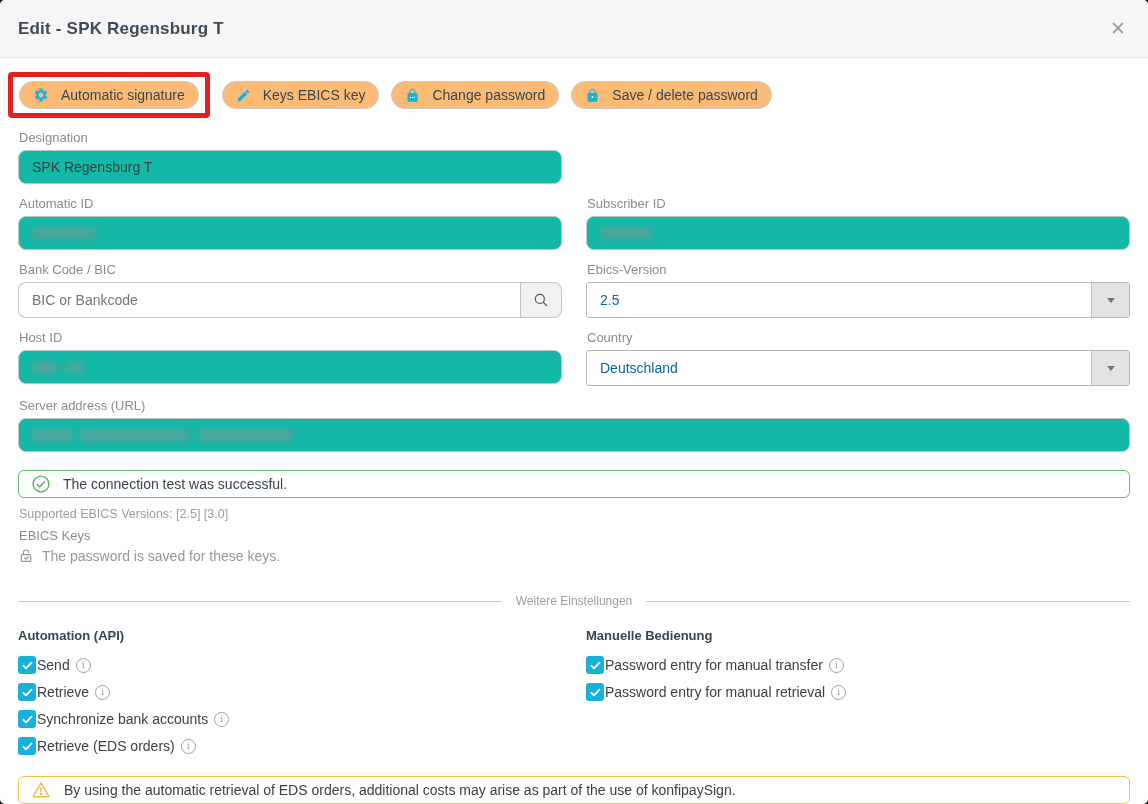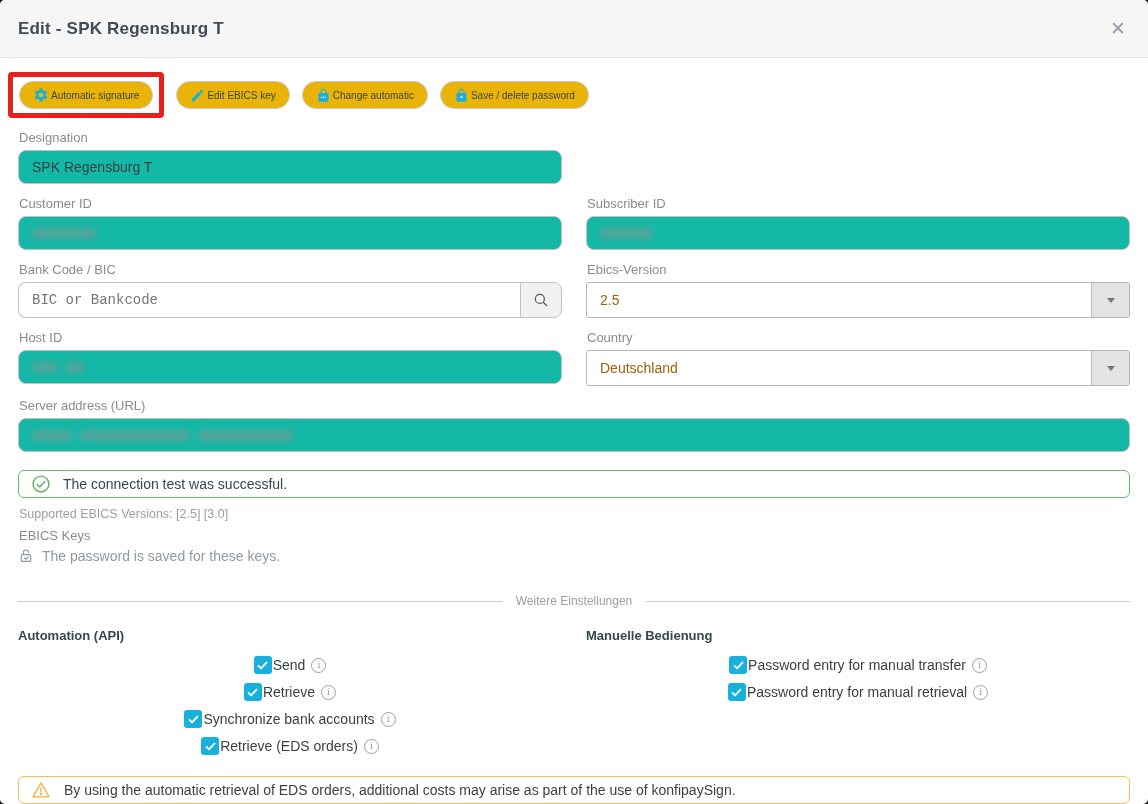--- a/index.html
+++ b/index.html
@@ -3,44 +3,44 @@
 <meta charset="utf-8">
 <style>
   html,body{margin:0;padding:0;background:#141414;font-family:"Liberation Sans",sans-serif;}
   .dialog{width:1148px;height:804px;background:#fff;border-radius:5px;overflow:hidden;display:flex;flex-direction:column;position:relative;box-sizing:border-box;}
   .header{height:57px;flex:none;background:#f6f6f6;border-bottom:1px solid #e6e6e6;display:flex;align-items:center;justify-content:space-between;padding:0 22px 0 18px;}
   .title{font-size:17px;font-weight:700;color:#3e4b55;letter-spacing:.2px;}
   .close{font-size:19px;color:#9aa0a6;cursor:pointer;line-height:1;}
   .content{flex:1;padding:0 18px;display:flex;flex-direction:column;overflow:hidden;}
   .toolbar{display:flex;align-items:center;gap:12px;margin-top:14px;height:46px;flex:none;}
   .hl{border:5px solid #e4211e;border-radius:4px;padding:4px 6px;margin-left:-10px;display:inline-flex;}
-  .pill{display:inline-flex;align-items:center;gap:2px;height:28px;padding:0 13px;border:1px solid #c9c9c9;border-radius:15px;background:#eab308;font-size:10px;color:#37474f;cursor:pointer;font-family:inherit;white-space:nowrap;}
+  .pill{display:inline-flex;align-items:center;gap:12px;height:28px;padding:0 13px;border:1px solid #c9c9c9;border-radius:15px;background:#fdba74;font-size:14px;color:#37474f;cursor:pointer;font-family:inherit;white-space:nowrap;}
   .grid2{display:grid;grid-template-columns:1fr 1fr;column-gap:24px;}
   .flabel{font-size:13px;color:#8b8b8b;margin:12px 0 5px 1px;display:block;}
   .tinput{width:100%;height:34px;border:1px solid #c2c2c2;border-radius:8px;padding:0 13px;font-size:14px;color:#3a3f44;box-sizing:border-box;background:#14b8a6;font-family:inherit;display:flex;align-items:center;}
   input.tinput::placeholder{color:#b2b2b2;}
   .tinput.disabled{background:#f6f6f6;border-color:#ddd;color:#9aa0a6;}
   .igroup{display:flex;height:36px;}
-  .igroup input{flex:1;height:100%;border:1px solid #c2c2c2;border-right:none;border-radius:8px 0 0 8px;padding:10px 13px;font-size:14px;font-family:Liberation Mono, monospace;color:#ec4899;box-sizing:border-box;}
+  .igroup input{flex:1;height:100%;border:1px solid #c2c2c2;border-right:none;border-radius:8px 0 0 8px;padding:10px 13px;font-size:14px;font-family:Liberation Sans, sans-serif;color:#ec4899;box-sizing:border-box;}
   .sbtn{width:42px;border:1px solid #c2c2c2;border-radius:0 8px 8px 0;background:#f1f1f1;display:flex;align-items:center;justify-content:center;cursor:pointer;box-sizing:border-box;}
-  .select{position:relative;height:36px;border:1px solid #b5b5b5;border-radius:3px;background:#fff;display:flex;align-items:center;padding:0 50px 0 13px;font-size:14px;color:#a16207;box-sizing:border-box;cursor:pointer;}
+  .select{position:relative;height:36px;border:1px solid #b5b5b5;border-radius:3px;background:#fff;display:flex;align-items:center;padding:0 50px 0 13px;font-size:14px;color:#0369a1;box-sizing:border-box;cursor:pointer;}
   .caretbox{position:absolute;top:0;right:0;width:37px;height:100%;background:#e3e3e3;border-left:1px solid #bdbdbd;border-radius:0 2px 2px 0;display:flex;align-items:center;justify-content:center;}
   .caret{width:0;height:0;border-left:4px solid transparent;border-right:4px solid transparent;border-top:5px solid #757575;}
   .redacted{height:11px;background:#909090;opacity:.5;filter:blur(3px);border-radius:2px;display:inline-block;margin-right:8px;flex:none;}
   .w64{width:64px}.w52{width:52px}.w26{width:26px}.w18{width:18px}.w40{width:40px}.w110{width:110px}.w95{width:95px}
   .alert{border-radius:6px;display:flex;align-items:center;gap:12px;font-size:14px;color:#37474f;padding:5px 12px;min-height:28px;box-sizing:border-box;}
   .alert-success{margin-top:18px;border:1px solid #69bb6d;}
   .alert-warn{margin-top:12px;border:1px solid #f2c24e;color:#3a3f44;gap:13px;}
   .supported{font-size:12.5px;color:#9e9e9e;margin:9px 0 0 1px;}
   .keyscell{display:flex;align-items:center;}
   .note{display:flex;align-items:center;gap:8px;color:#8f9aa3;font-size:14px;}
   .divider{display:flex;align-items:center;gap:14px;margin:30px 0 20px;color:#9e9e9e;font-size:12px;}
   .divider::before,.divider::after{content:"";flex:1;height:1px;background:#c9c9c9;}
   .colhead{font-size:13px;font-weight:700;color:#37474f;margin:0 0 13px;}
-  .cbrow{display:flex;align-items:center;gap:1px;margin-bottom:9px;font-size:14px;color:#3a3f44;min-height:18px;justify-content:center;}
+  .cbrow{display:flex;align-items:center;gap:1px;margin-bottom:9px;font-size:14px;color:#3a3f44;min-height:18px;}
   .cbox{width:18px;height:18px;border-radius:3px;background:#18b1dc;display:flex;align-items:center;justify-content:center;flex:none;cursor:pointer;}
   .info{width:13px;height:13px;border:1px solid #97a0a6;border-radius:50%;color:#97a0a6;font-size:9px;display:inline-flex;align-items:center;justify-content:center;margin-left:5px;flex:none;font-family:"DejaVu Serif",serif;}
   .info::after{content:"i";}
 </style>
 </head>
 <body>
 
 <div class="dialog">
 
   <div class="header">
@@ -61,33 +61,33 @@
           <span>Automatic signature</span>
         </button>
       </span>
 
       <button class="pill">
         <span style="display:inline-flex">
           <svg width="15" height="15" viewBox="0 0 24 24" fill="#18b1dc">
               <path d="M3 17.25V21h3.75L17.81 9.94l-3.75-3.75L3 17.25zM20.71 7.04c.39-.39.39-1.02 0-1.41l-2.34-2.34c-.39-.39-1.02-.39-1.41 0l-1.83 1.83 3.75 3.75 1.83-1.83z"></path>
             </svg>
         </span>
-        <span>Edit EBICS key</span>
+        <span>Keys EBICS key</span>
       </button>
 
       <button class="pill">
         <span style="display:inline-flex">
           <svg width="15" height="15" viewBox="0 0 24 24" fill="#18b1dc">
               <path d="M18 8h-1V6c0-2.76-2.24-5-5-5S7 3.24 7 6v2H6c-1.1 0-2 .9-2 2v10c0 1.1.9 2 2 2h12c1.1 0 2-.9 2-2V10c0-1.1-.9-2-2-2zm-2.9 0H8.9V6c0-1.71 1.39-3.1 3.1-3.1 1.71 0 3.1 1.39 3.1 3.1v2z"></path>
               <circle cx="9" cy="15" r="1.1" fill="#fff"></circle>
               <circle cx="12" cy="15" r="1.1" fill="#fff"></circle>
               <circle cx="15" cy="15" r="1.1" fill="#fff"></circle>
             </svg>
         </span>
-        <span>Change automatic</span>
+        <span>Change password</span>
       </button>
 
       <button class="pill">
         <span style="display:inline-flex">
           <svg width="15" height="15" viewBox="0 0 24 24" fill="#18b1dc">
               <path d="M18 8h-1V6c0-2.76-2.24-5-5-5S7 3.24 7 6v2H6c-1.1 0-2 .9-2 2v10c0 1.1.9 2 2 2h12c1.1 0 2-.9 2-2V10c0-1.1-.9-2-2-2zm-2.9 0H8.9V6c0-1.71 1.39-3.1 3.1-3.1 1.71 0 3.1 1.39 3.1 3.1v2z"></path>
               <circle cx="12" cy="14.5" r="1.6" fill="#fff"></circle>
             </svg>
         </span>
         <span>Save / delete password</span>
@@ -97,21 +97,21 @@
     <div class="grid2">
       <div>
         <label class="flabel">Designation</label>
         <input class="tinput" type="text" value="SPK Regensburg T" style="">
       </div>
       <div></div>
     </div>
 
     <div class="grid2">
       <div>
-        <label class="flabel">Customer ID</label>
+        <label class="flabel">Automatic ID</label>
         <div class="tinput">
             <span class="redacted w64"></span>
           </div>
       </div>
       <div>
         <label class="flabel">Subscriber ID</label>
         <div class="tinput">
             <span class="redacted w52"></span>
           </div>
       </div>

